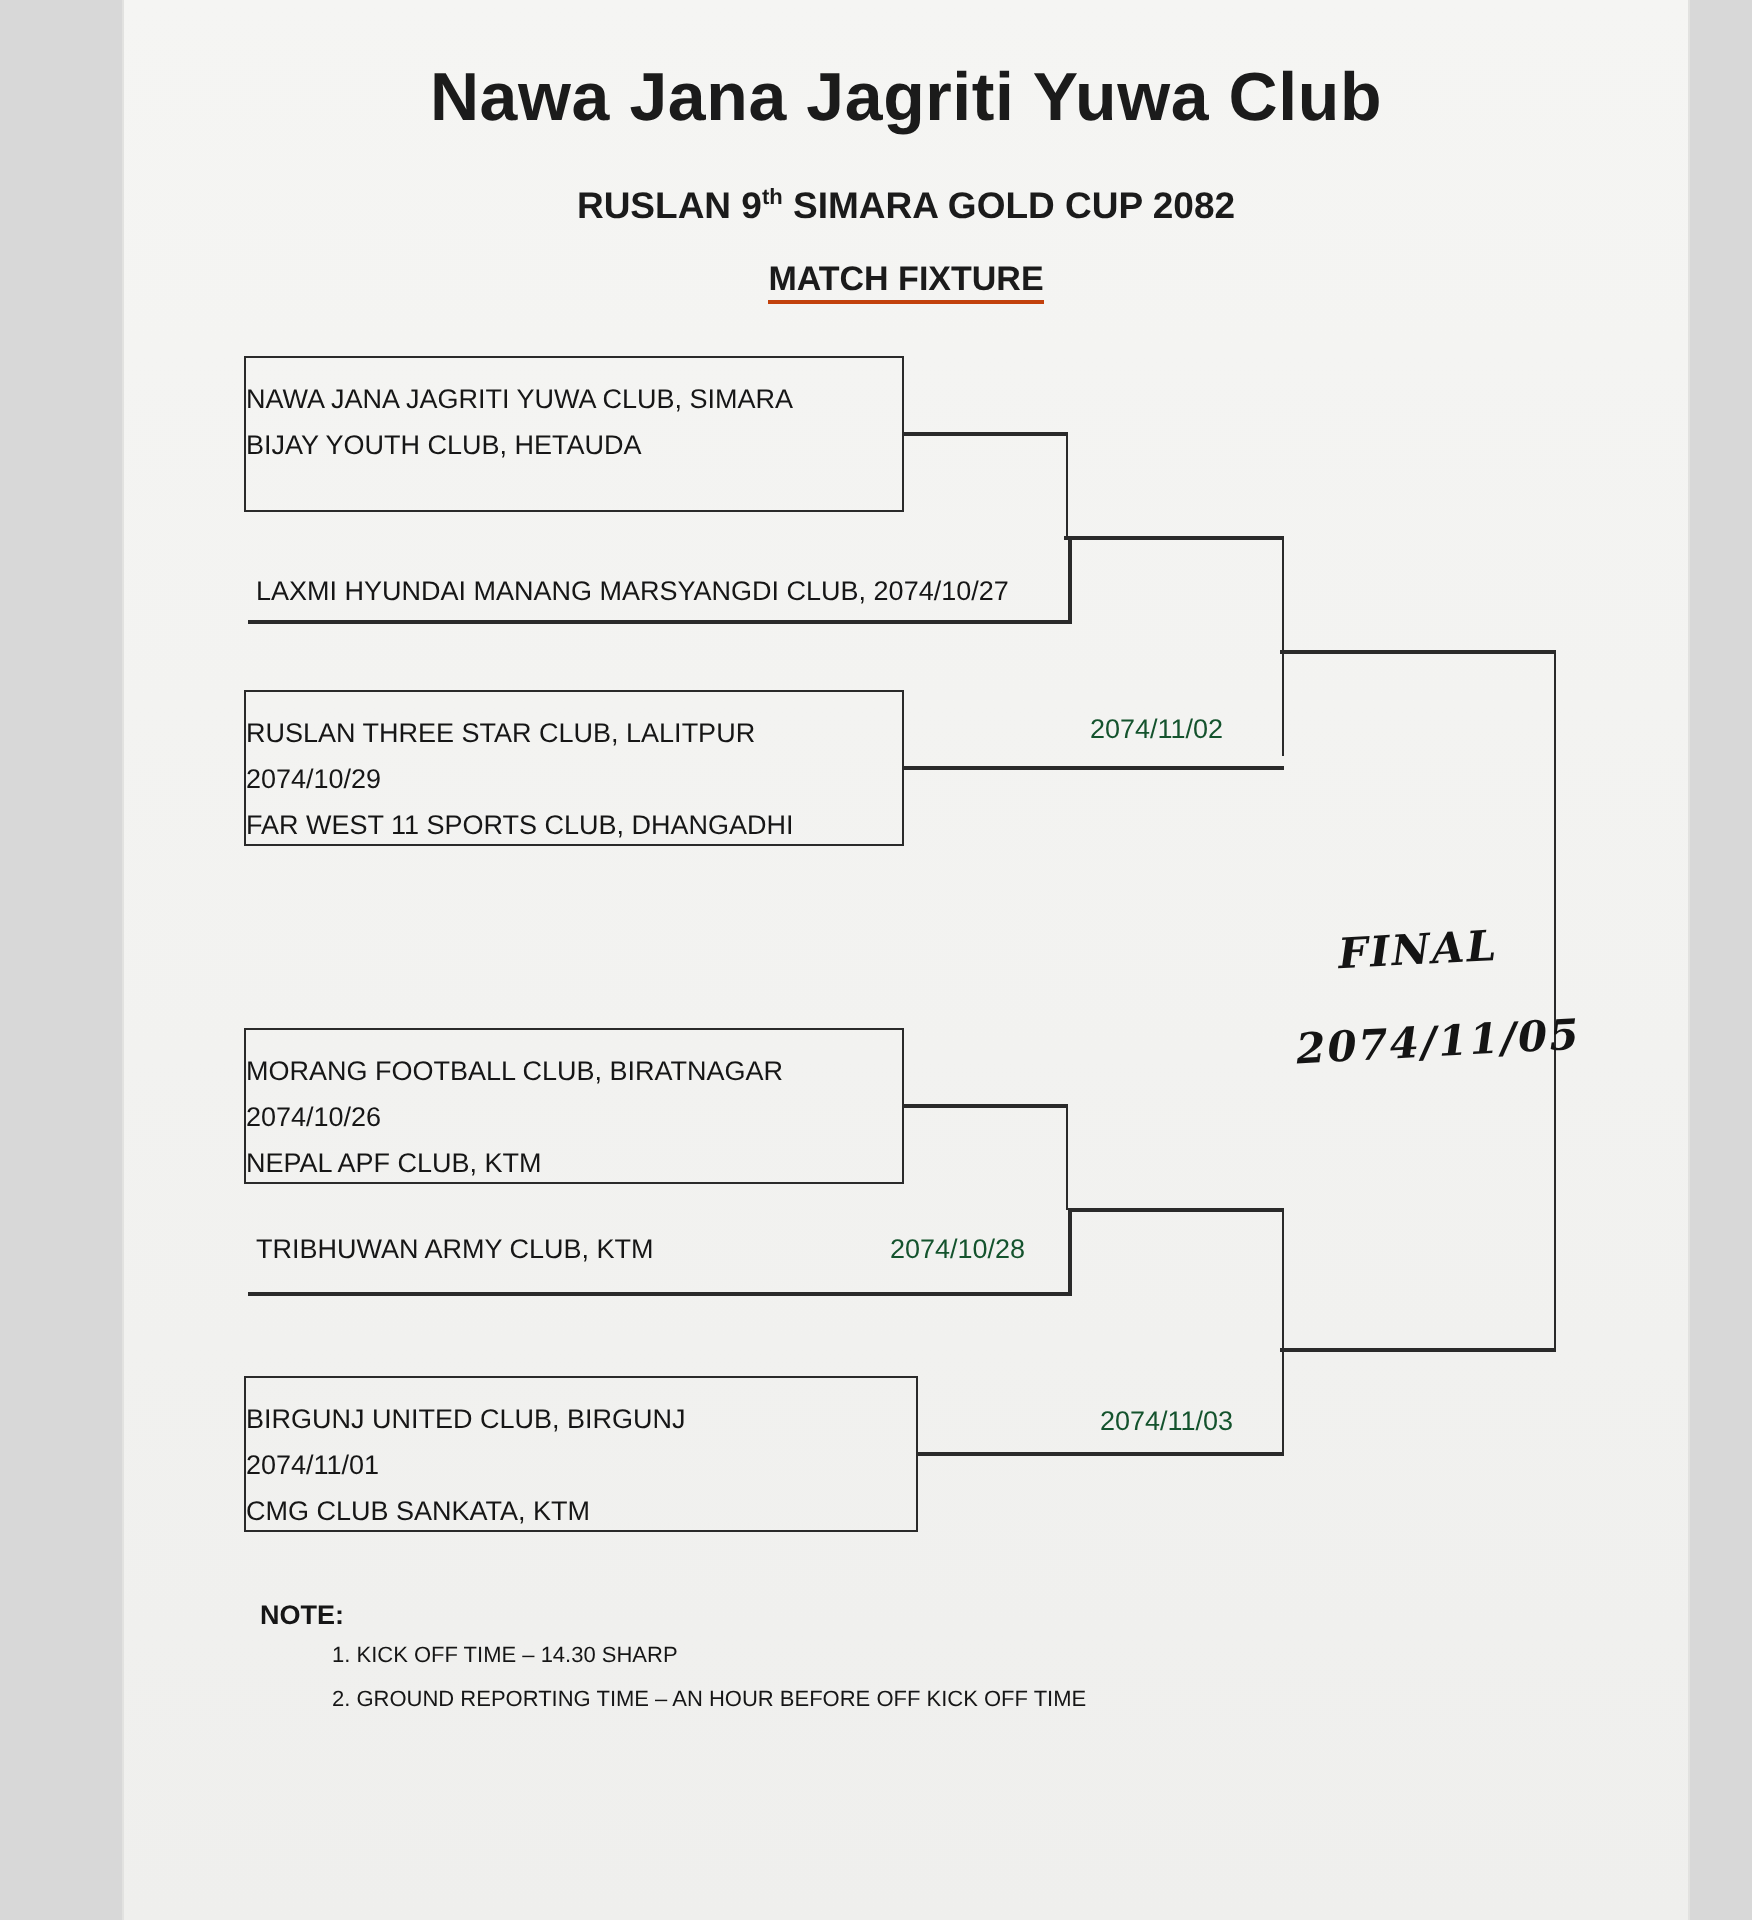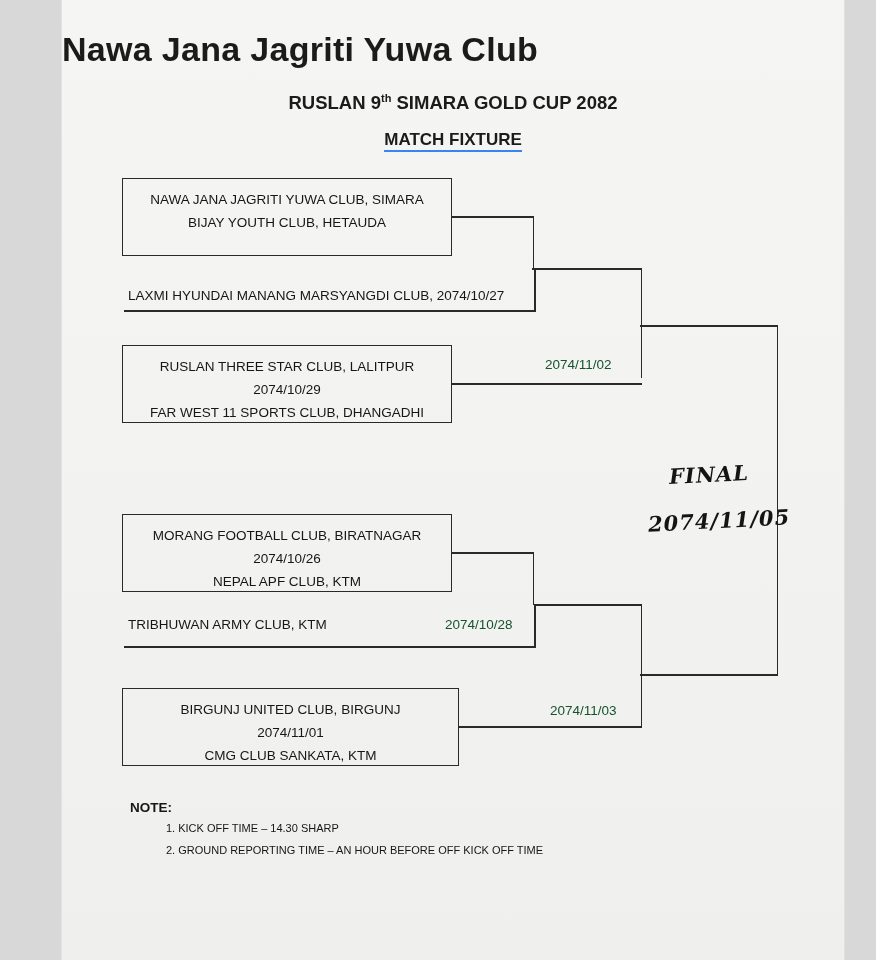--- a/index.html
+++ b/index.html
@@ -27,20 +27,21 @@
     inset: 0;
     background: linear-gradient(180deg,#f5f5f3 0%, #f2f2f0 55%, #efefed 100%);
   }
 
   
   .title {
     position: absolute;
     top: 30px;
     left: 0;
     width: 782px;
+    text-align: center;
     font-size: 34px;
     font-weight: bold;
     letter-spacing: 0.3px;
     color: #1b1b1b;
   }
   .subtitle {
     position: absolute;
     top: 92px;
     left: 0;
     width: 782px;
@@ -57,31 +58,30 @@
     position: absolute;
     top: 130px;
     left: 0;
     width: 782px;
     text-align: center;
     font-size: 17px;
     font-weight: bold;
     color: #1b1b1b;
   }
   .fixture-label span {
-    border-bottom: 2px solid #3b82f6;
+    border-bottom: 2px solid #c2410c;
     padding-bottom: 1px;
   }
 
   
   .matchbox {
     position: absolute;
     border: 1.5px solid #2a2a2a;
     background: transparent;
     box-sizing: border-box;
-    text-align: center;
     padding-top: 9px;
   }
   .matchbox .team,
   .matchbox .date {
     font-size: 13.5px;
     color: #161616;
     line-height: 1.72;
     white-space: nowrap;
   }
   .singleline {

